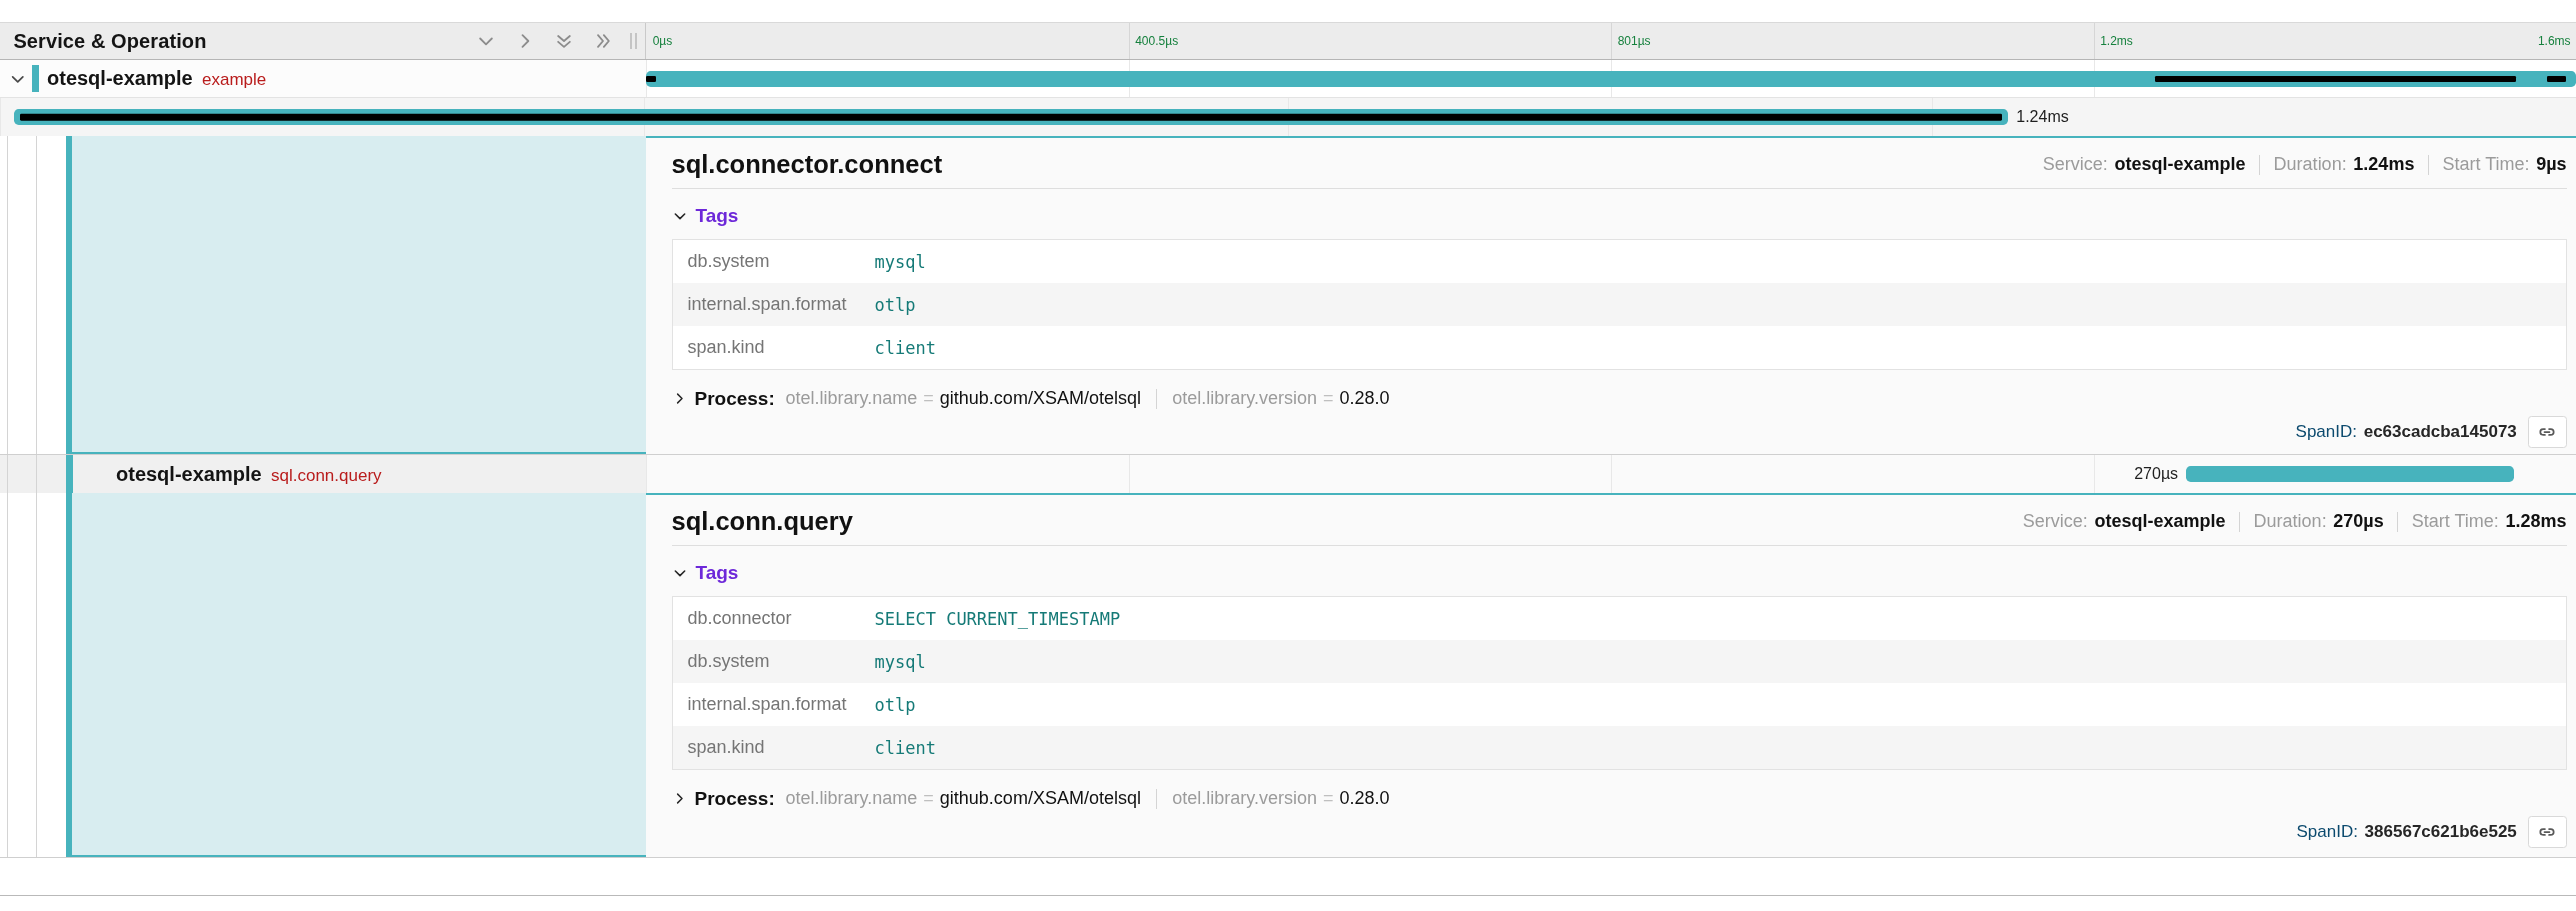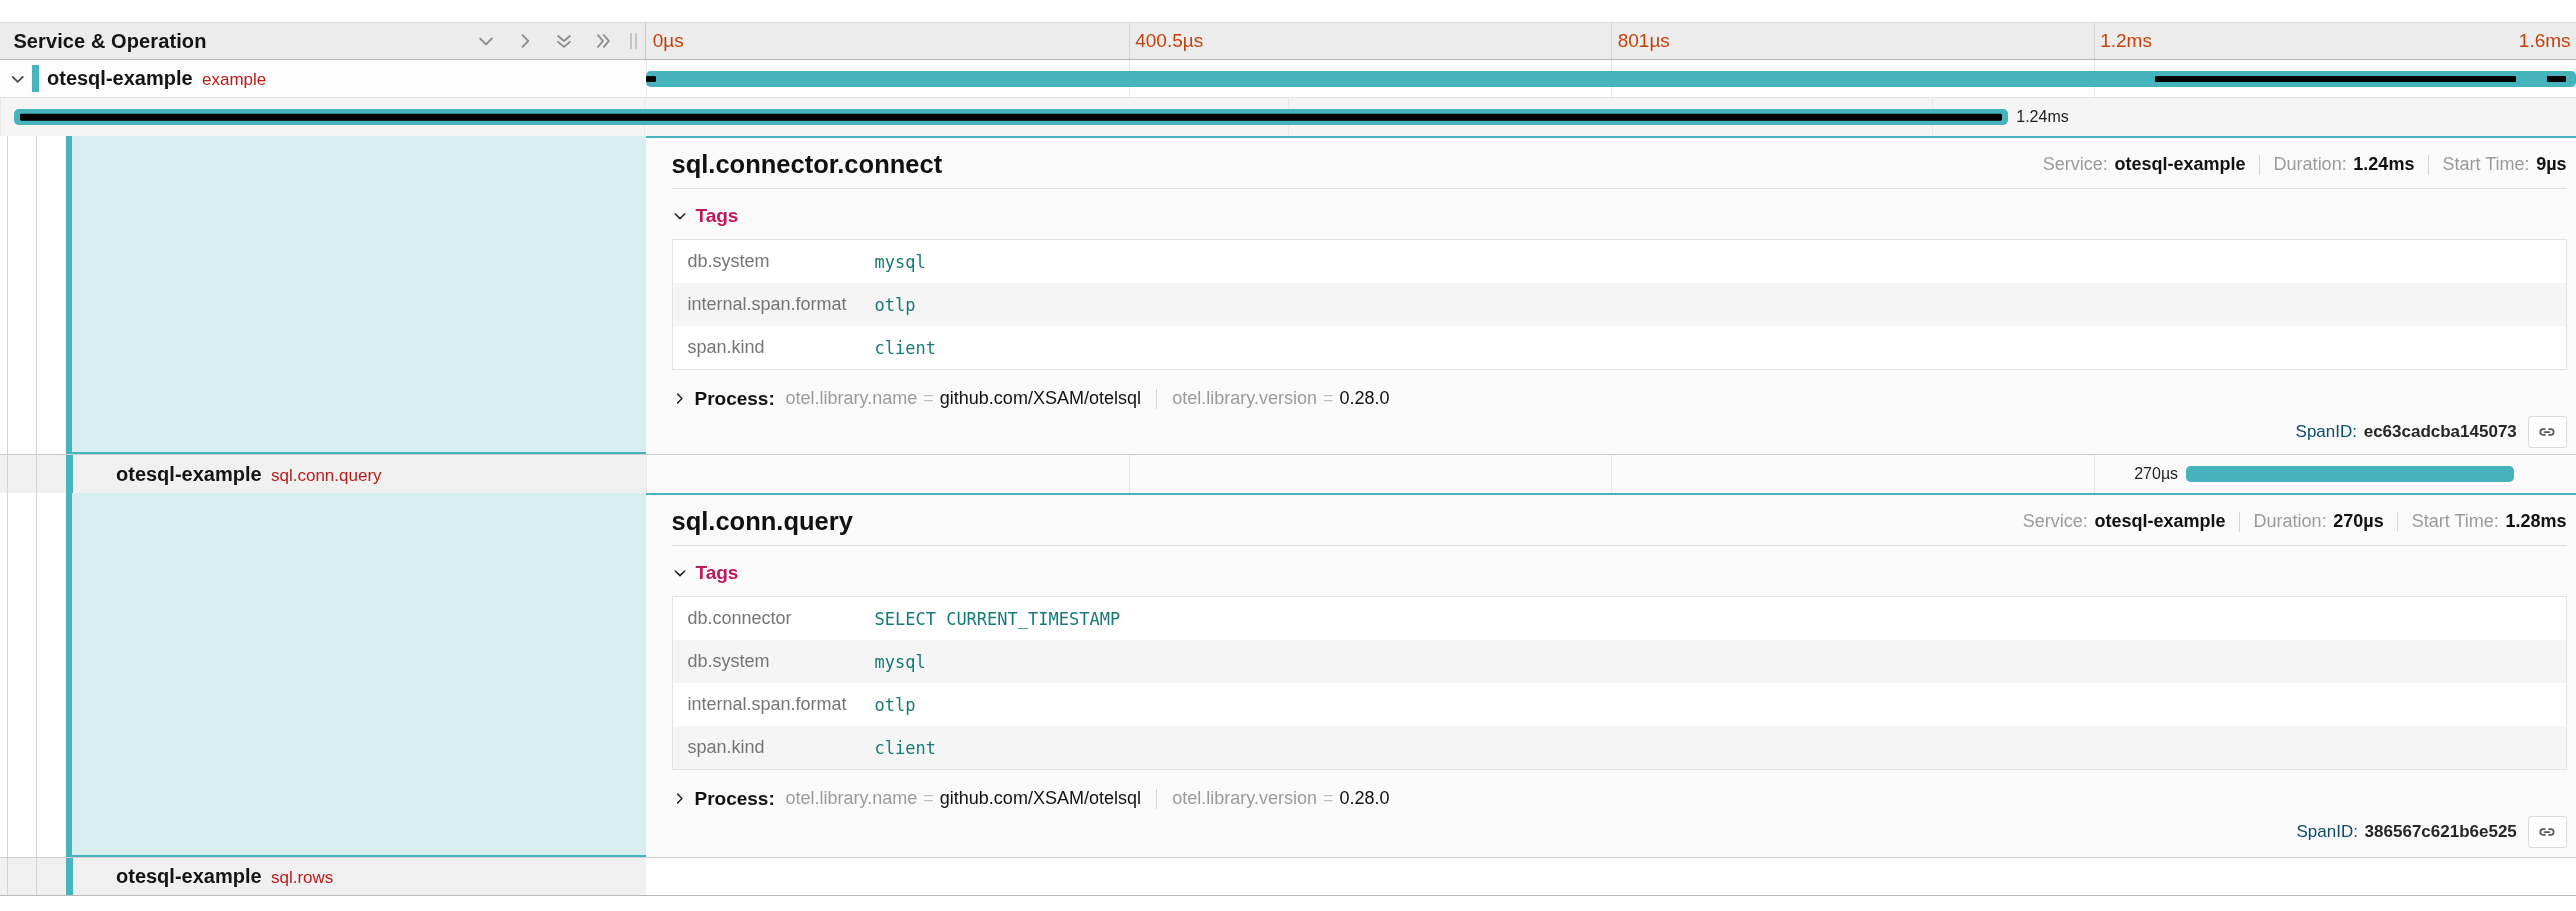--- a/index.html
+++ b/index.html
@@ -13,21 +13,21 @@
   
   .band { display:flex; height:38px; background:#ececec; border-top:0.7px solid #d9d9d9; border-bottom:0.7px solid #b5b5b5; }
   .band-left { position:relative; width:646px; flex:none; display:flex; align-items:center; padding-left:13.4px; border-right:0.7px solid #c9c9c9; }
   .band-title { font-size:20px; font-weight:700; color:#141414; letter-spacing:0.1px; }
   .band-icons { margin-left:auto; display:flex; align-items:center; gap:19px; margin-right:17.5px; }
   .band-icons svg { display:block; }
   .resizer { width:9.4px; height:16px; margin-right:5.4px; display:flex; gap:2.7px; }
   .resizer i { display:block; width:2px; height:100%; background:#c4c4c4; }
   .band-right { position:relative; flex:1; }
   .ruler-line { position:absolute; top:0; bottom:0; width:1.3px; background:#d6d6d6; }
-  .ruler-tick { position:absolute; top:0; height:100%; display:flex; align-items:center; font-size:19px; color:#c2410c; }
+  .ruler-tick { position:absolute; top:0; height:100%; display:flex; align-items:center; font-size:12px; color:#15803d; }
 
   
   .span-row { display:flex; height:38px; }
   .name-col { position:relative; width:646px; flex:none; display:flex; align-items:center; overflow:hidden; }
   .tl-col { position:relative; flex:1; overflow:visible; }
   .grid { position:absolute; top:0; bottom:0; width:1.3px; background:#e8e8e8; }
   .guide { position:absolute; top:0; bottom:0; width:1.3px; background:#d4d4d4; }
 
   .row-1 .name-col { background:#fcfcfc; }
   .row-1 .tl-col { background:#ffffff; }
@@ -60,21 +60,21 @@
   .detail-left { position:relative; width:646px; flex:none; background:#ffffff; }
   .pale { position:absolute; left:66px; right:0; top:0; bottom:0; background:#d8edf0; border-left:6.7px solid #47b3bd; border-bottom:2px solid #47b3bd; }
   .d-main { flex:1; background:#fafafa; border-top:2px solid #47b3bd; padding:10.8px 9.4px 0 25.5px; overflow:hidden; }
   .d-head { display:flex; align-items:center; margin-top:1.3px; }
   .d-title { font-size:25.5px; font-weight:700; color:#111; }
   .d-meta { margin-left:auto; display:flex; align-items:center; font-size:18px; }
   .m-label { color:#9b9b9b; margin-right:6.7px; }
   .m-val { color:#111; font-weight:700; }
   .vsep { display:inline-block; width:1.3px; height:20px; background:#d4d4d4; margin:0 13.4px; }
   .d-divider { height:0.7px; background:#dedede; margin-top:9.4px; }
-  .d-acc-head { display:flex; align-items:center; gap:8px; margin-top:16px; font-size:19px; font-weight:700; color:#be185d; }
+  .d-acc-head { display:flex; align-items:center; gap:8px; margin-top:16px; font-size:19px; font-weight:700; color:#6d28d9; }
   .kv-table { margin-top:12px; border:0.7px solid #e2e2e2; background:#fff; }
   .kv-row { display:flex; height:43px; align-items:center; }
   .kv-row:nth-child(even) { background:#f5f5f5; }
   .kv-key { width:202px; flex:none; padding-left:15px; font-size:18px; color:#757575; }
   .kv-val { font-family:"DejaVu Sans Mono", monospace; font-size:17px; color:#157a77; }
   .d-process { display:flex; align-items:center; margin-top:17.5px; font-size:18px; }
   .p-label { font-size:19px; font-weight:700; color:#111; margin:0 10.8px 0 8px; }
   .p-key { color:#9b9b9b; }
   .p-eq { color:#bfbfbf; margin:0 6px; }
   .p-val { color:#111; }
@@ -315,23 +315,17 @@
               <path d="M9.5 8.5H7.5a3.5 3.5 0 100 7h2"></path>
               <path d="M14.5 8.5h2a3.5 3.5 0 110 7h-2"></path>
               <path d="M9 12h6"></path>
             </svg>
         </button>
       </div>
     </div>
   </div>
 
   <div class="span-row row-4">
-    <div class="name-col">
-      <span class="guide" style="left:6.7px"></span>
-        <span class="guide" style="left:36px"></span>
-      <span class="svc-marker"></span>
-      <span class="svc-name"><span>otesql-example</span><span class="op-name">sql.rows</span></span>
-    </div>
   </div>
 
   <div class="bottom-filler"></div>
 </div>
 
 
 </body></html>

